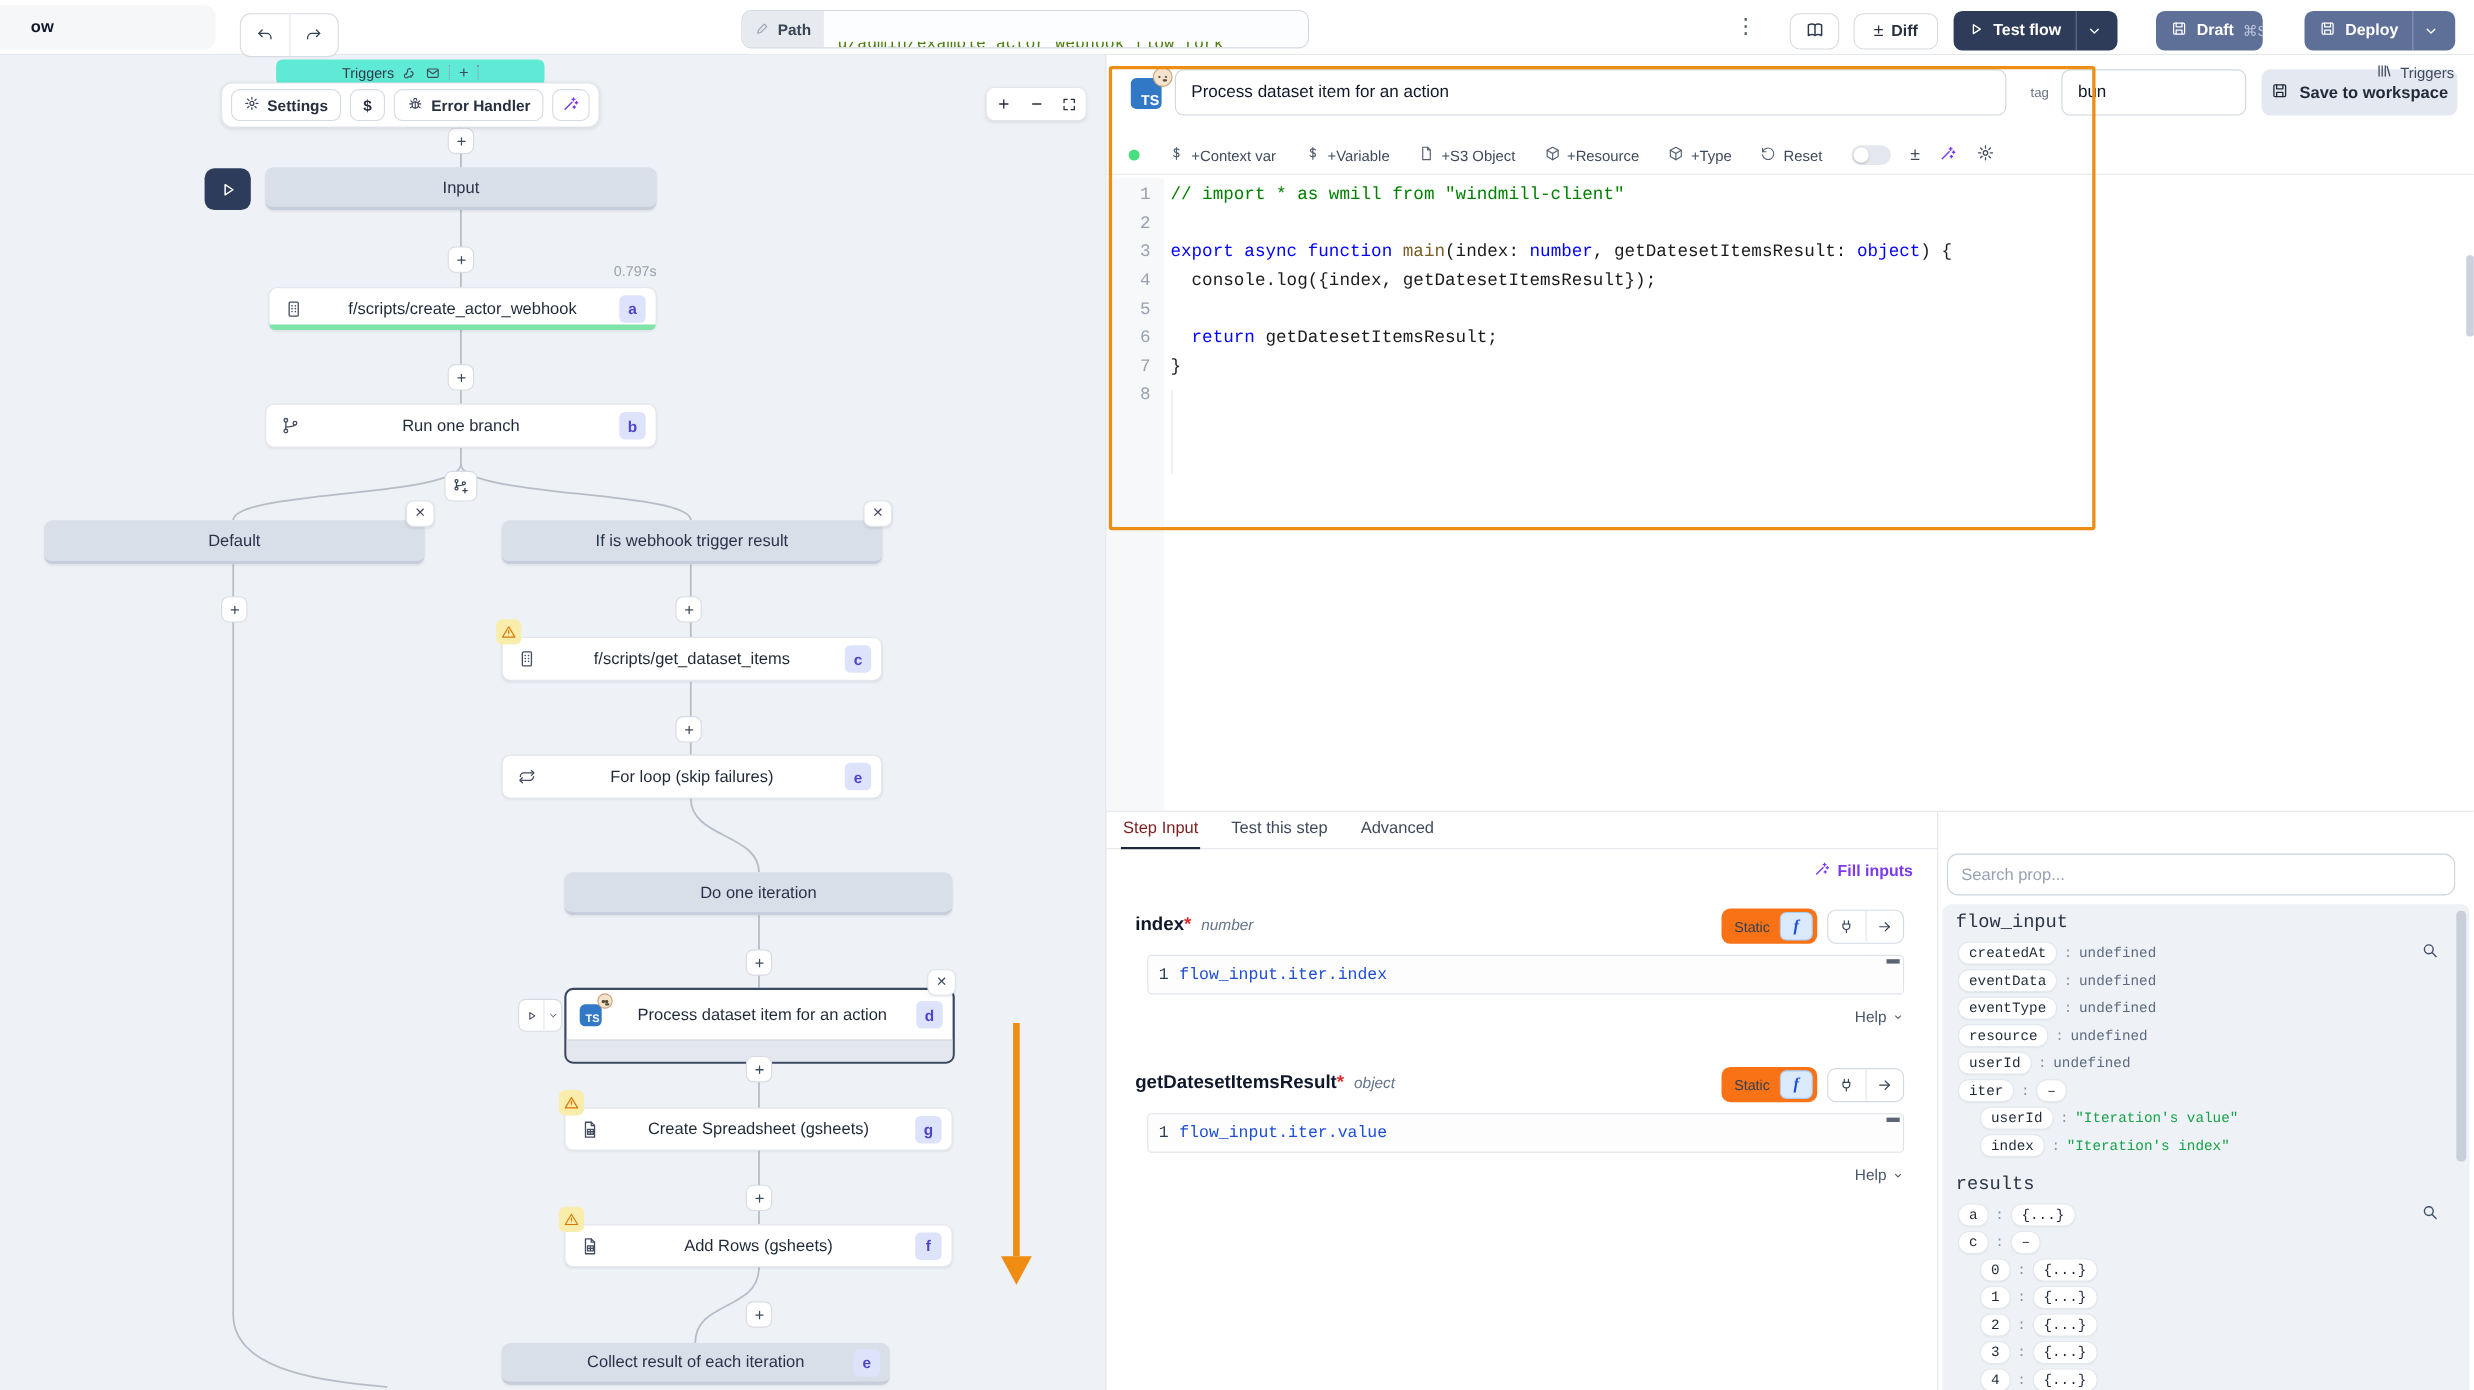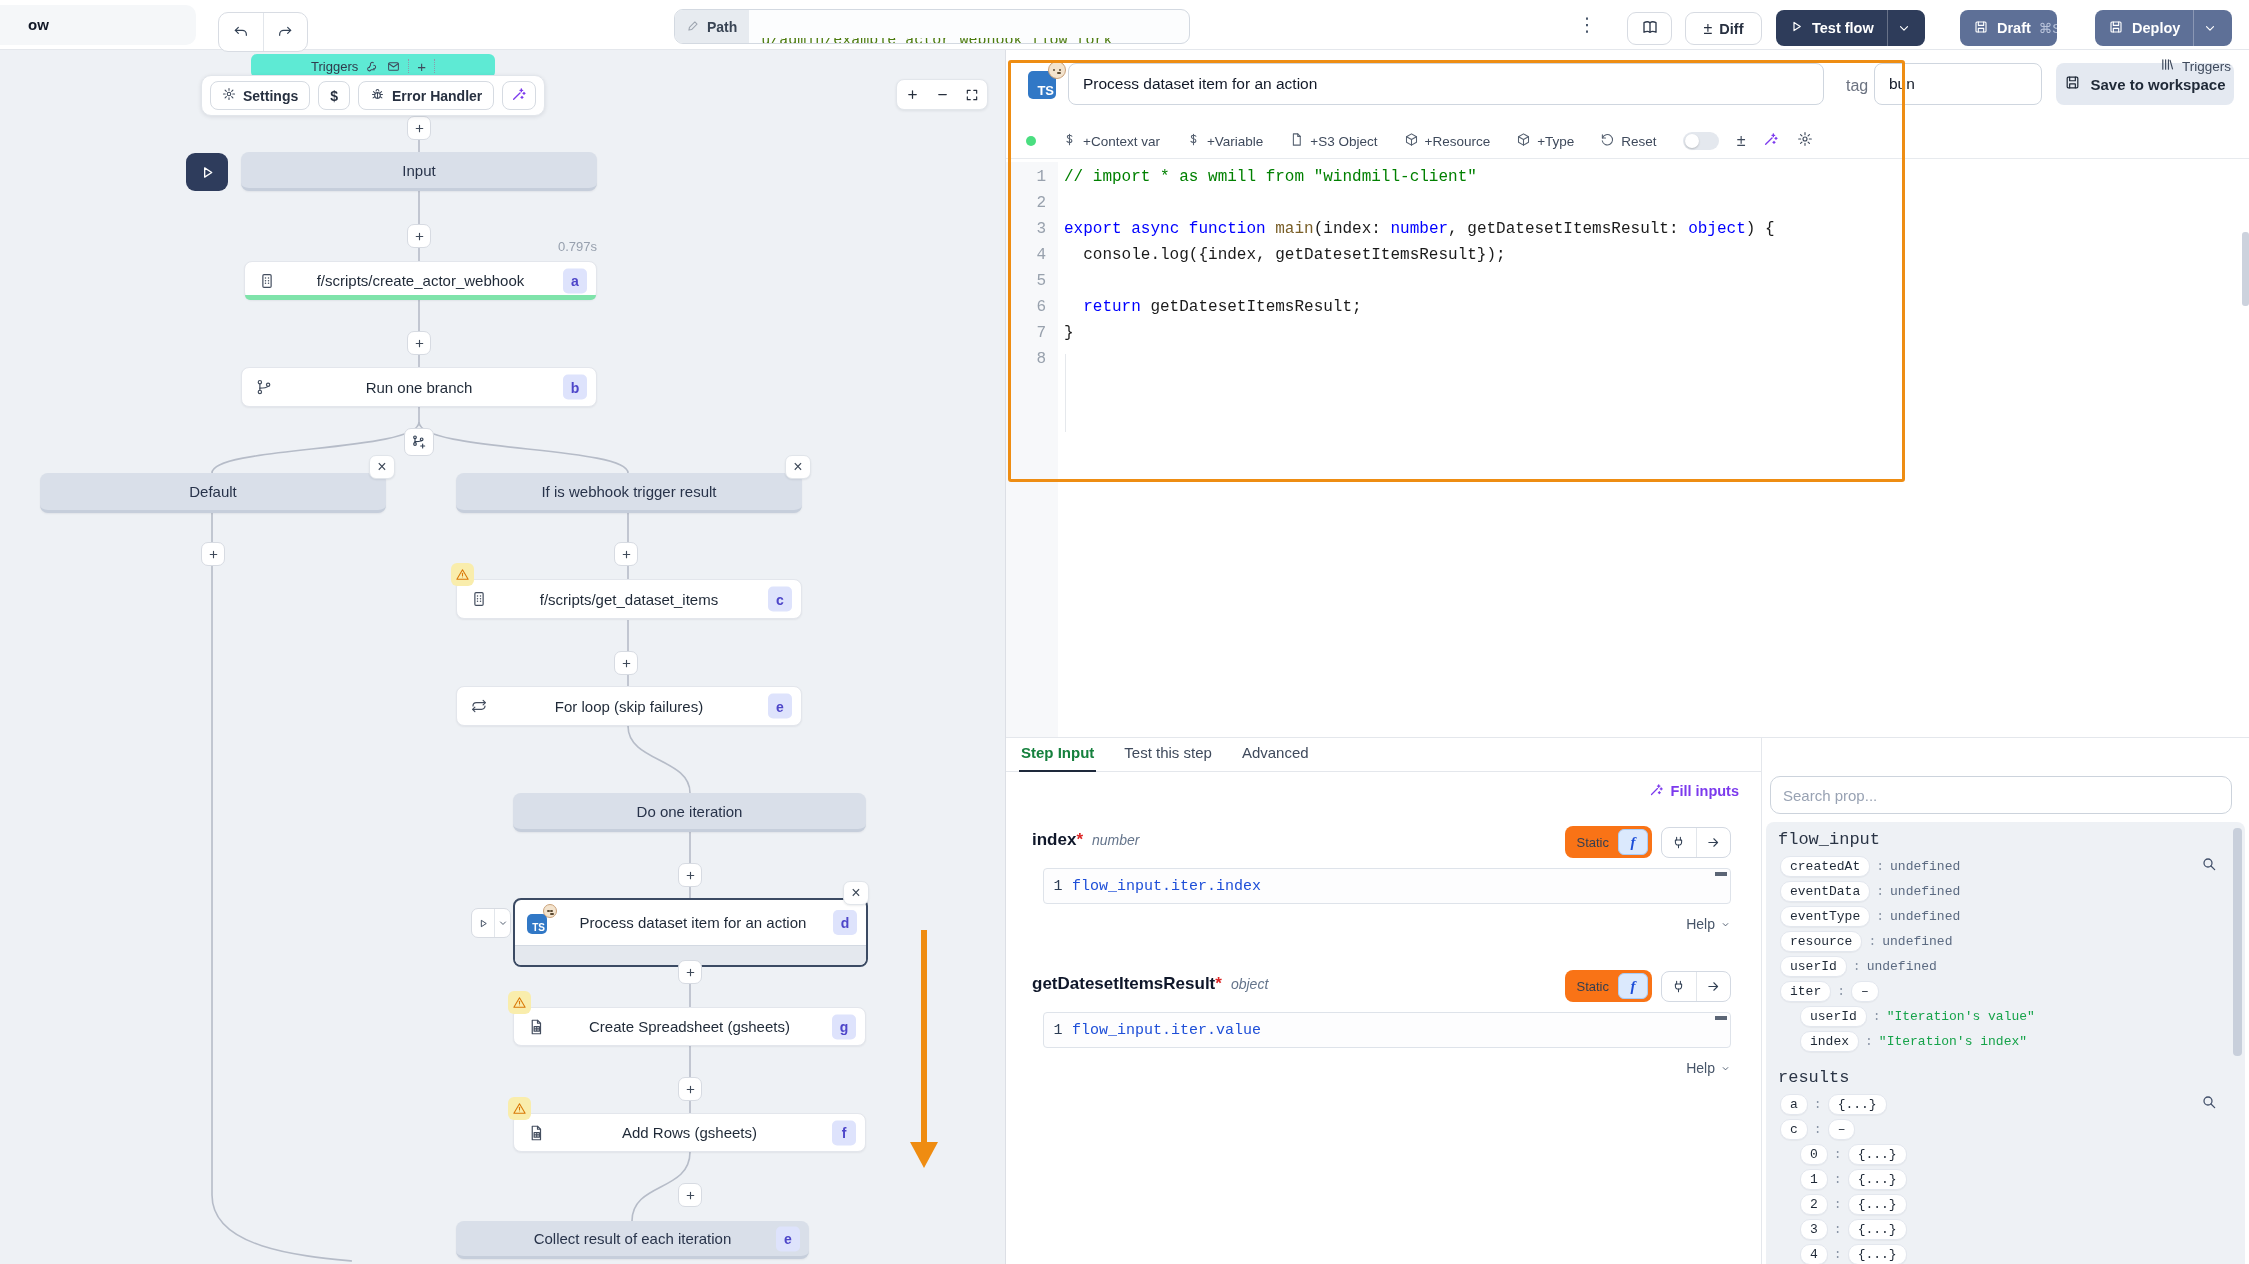--- a/index.html
+++ b/index.html
@@ -103,21 +103,21 @@
   .ts-chip { position:relative; }
   .ts-sq { background:#3178c6; border-radius:5px; color:#fff; font-weight:700;
     display:flex; align-items:flex-end; justify-content:flex-end; padding:0 2px 1px 0; }
   .bun-face { position:absolute; border-radius:50%; background:#f3e3cd; border:1.5px solid #c9a079; }
   .bun-face i { position:absolute; width:2.5px; height:2.5px; border-radius:50%; background:#5b4a32; }
 
   
   .editor-panel { position:absolute; left:1006px; top:50px; width:1243px; height:687px; background:#fff; }
   .ed-title-input { position:absolute; left:62px; top:13px; width:756px; height:42px;
     border:1px solid #cfd6df; border-radius:8px; font-size:15.5px; color:#111827; padding:0 14px; }
-  .tag-label { position:absolute; left:840px; top:27px; font-size:16px; color:#6b7280; }
+  .tag-label { position:absolute; left:840px; top:27px; font-size:12px; color:#6b7280; }
   .tag-input { position:absolute; left:868px; top:13px; width:168px; height:42px;
     border:1px solid #cfd6df; border-radius:8px; font-size:15.5px; color:#111827; padding:0 14px; }
   .save-btn { position:absolute; left:1050px; top:13px; width:178px; height:42px; background:#e4e9f1;
     border-radius:8px; display:flex; align-items:center; justify-content:center; gap:9px;
     font-size:15px; font-weight:600; color:#1f2937; }
   .ed-toolbar { position:absolute; left:0; top:75px; width:1243px; height:32px; display:flex;
     align-items:center; gap:26px; padding-left:20px; }
   .ed-tb-item { display:flex; align-items:center; gap:6px; font-size:13.5px; color:#3f4a5c; }
   .green-dot { width:10px; height:10px; border-radius:50%; background:#4ade80; }
   .toggle { width:36px; height:18px; border-radius:9px; background:#e4e8ee; position:relative; }
@@ -138,21 +138,21 @@
   .sel-overlay { position:absolute; left:2px; top:10px; width:897px; height:422px;
     border:3.5px solid #ee8d13; border-radius:3px; z-index:20; pointer-events:none; }
 
   
   .bottom-panel { position:absolute; left:1006px; top:737px; width:1243px; height:527px; background:#fff;
     border-top:1px solid #e4e7ec; }
   .bp-left { position:absolute; left:0; top:0; width:756px; height:527px; border-right:1px solid #e4e7ec; }
   .tabs { position:absolute; left:0; top:0; width:756px; height:34px; border-bottom:1px solid #e4e7ec;
     display:flex; align-items:flex-end; gap:30px; padding-left:15px; }
   .tab { font-size:15px; color:#3f4a5c; padding-bottom:10px; position:relative; }
-  .tab.active { color:#15803d; font-weight:700; }
+  .tab.active { color:#7f1d1d; font-weight:400; }
   .tab.active::after { content:""; position:absolute; left:-2px; right:-2px; bottom:-1px;
     border-bottom:2.5px solid #1e293b; }
   .fill-inputs { position:absolute; right:22px; top:44px; display:flex; align-items:center; gap:7px;
     color:#7c3aed; font-size:14.5px; font-weight:600; }
   .field-label-row { position:absolute; left:26px; display:flex; align-items:baseline; gap:9px; }
   .fname { font-size:17px; font-weight:700; color:#0f172a; }
   .freq { color:#dc2626; }
   .ftype { font-size:14px; font-style:italic; color:#64748b; }
   .field-controls { position:absolute; display:flex; align-items:center; gap:9px; }
   .static-group { display:flex; align-items:center; gap:9px; background:#f97316; border-radius:8px;

